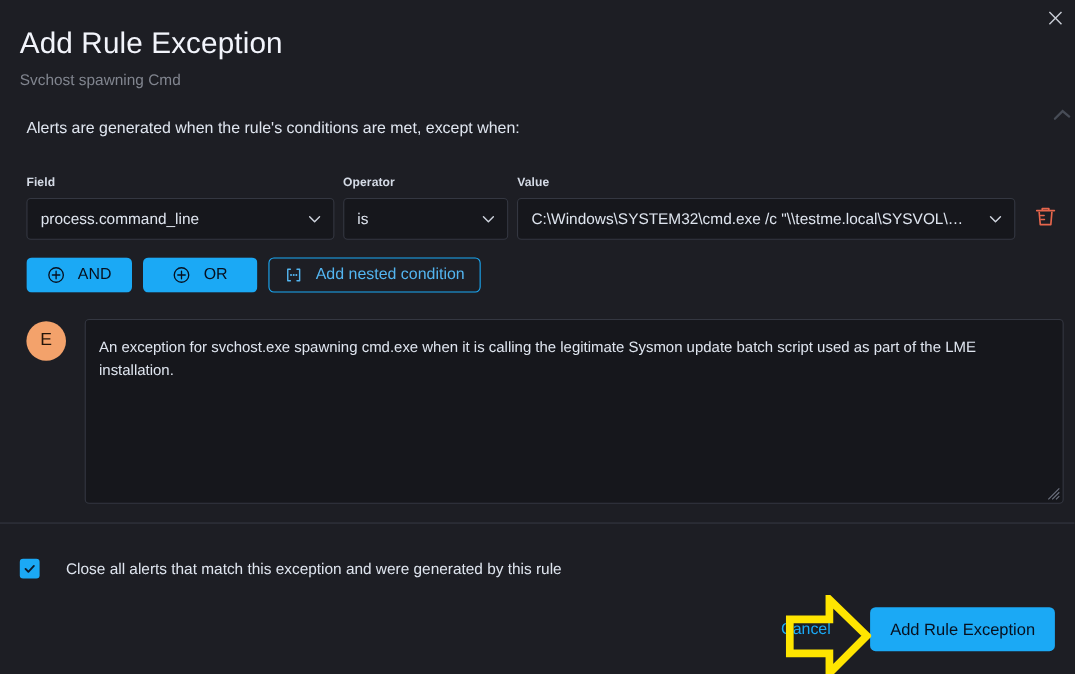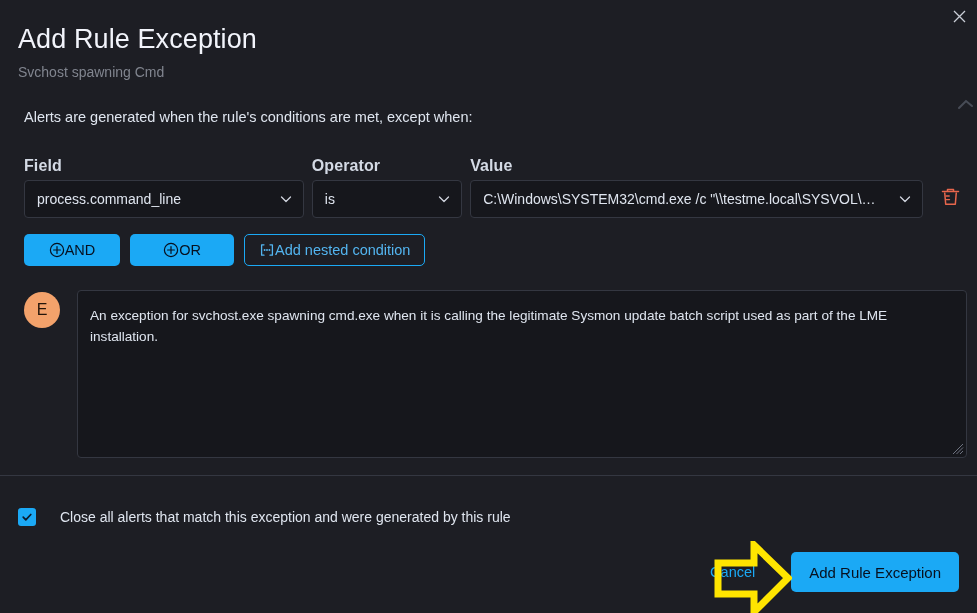--- a/index.html
+++ b/index.html
@@ -91,21 +91,21 @@
     align-items: flex-end;
     gap: 8px;
     margin-top: 29px;
   }
   .cond-col { display: flex; flex-direction: column; }
   .cond-col.field { width: 281px; }
   .cond-col.operator { width: 151px; }
   .cond-col.value { width: 455px; }
 
   .cond-label {
-    font-size: 16px;
+    font-size: 11px;
     font-weight: bold;
     line-height: 18px;
     color: #d4dae5;
     margin-bottom: 5px;
     letter-spacing: .1px;
   }
 
   .select {
     position: relative;
     height: 38px;
@@ -151,21 +151,21 @@
     align-items: center;
     gap: 10px;
     margin-top: 16px;
   }
   .btn {
     height: 32px;
     border-radius: 5px;
     display: inline-flex;
     align-items: center;
     justify-content: center;
-    gap: 0;
+    gap: 12px;
     font-size: 14.5px;
     cursor: pointer;
     box-sizing: border-box;
     border: 1px solid transparent;
     white-space: nowrap;
   }
   .btn-fill {
     background: #1ba9f5;
     color: #07101f;
     padding: 0 20px;

